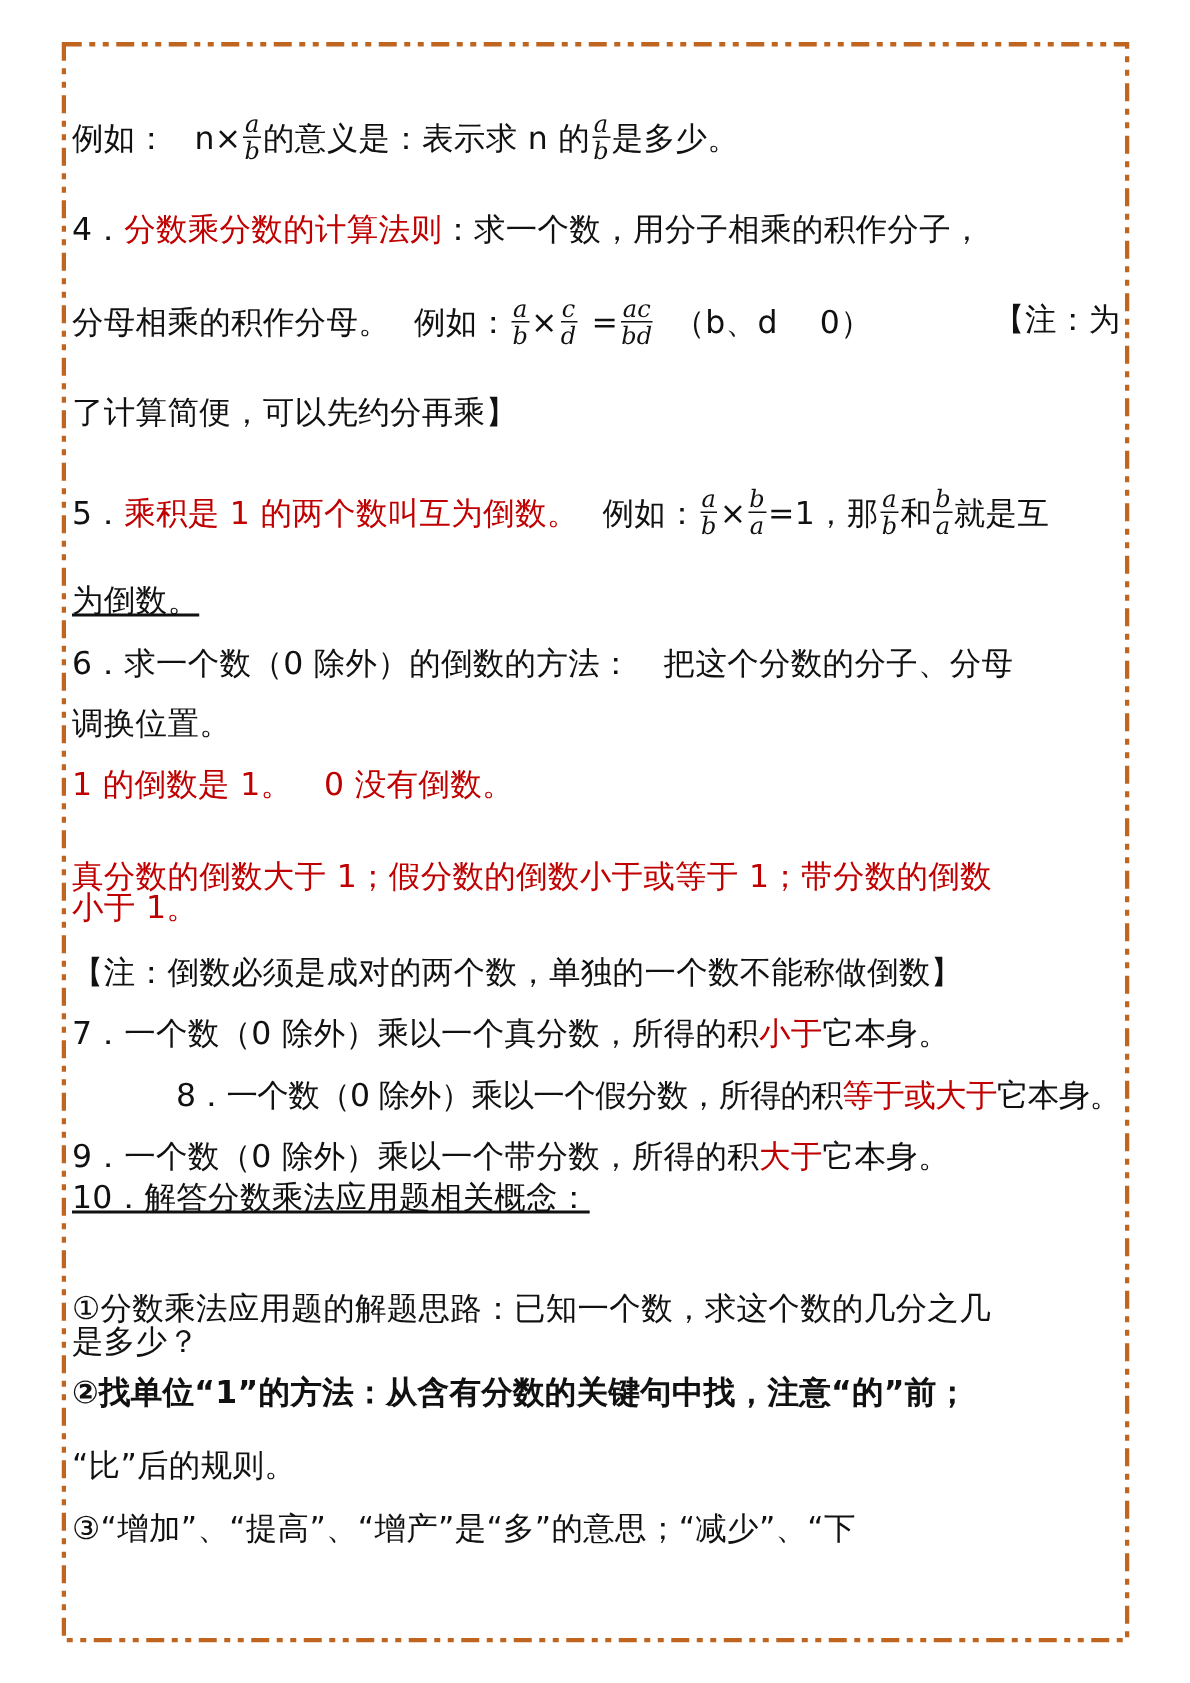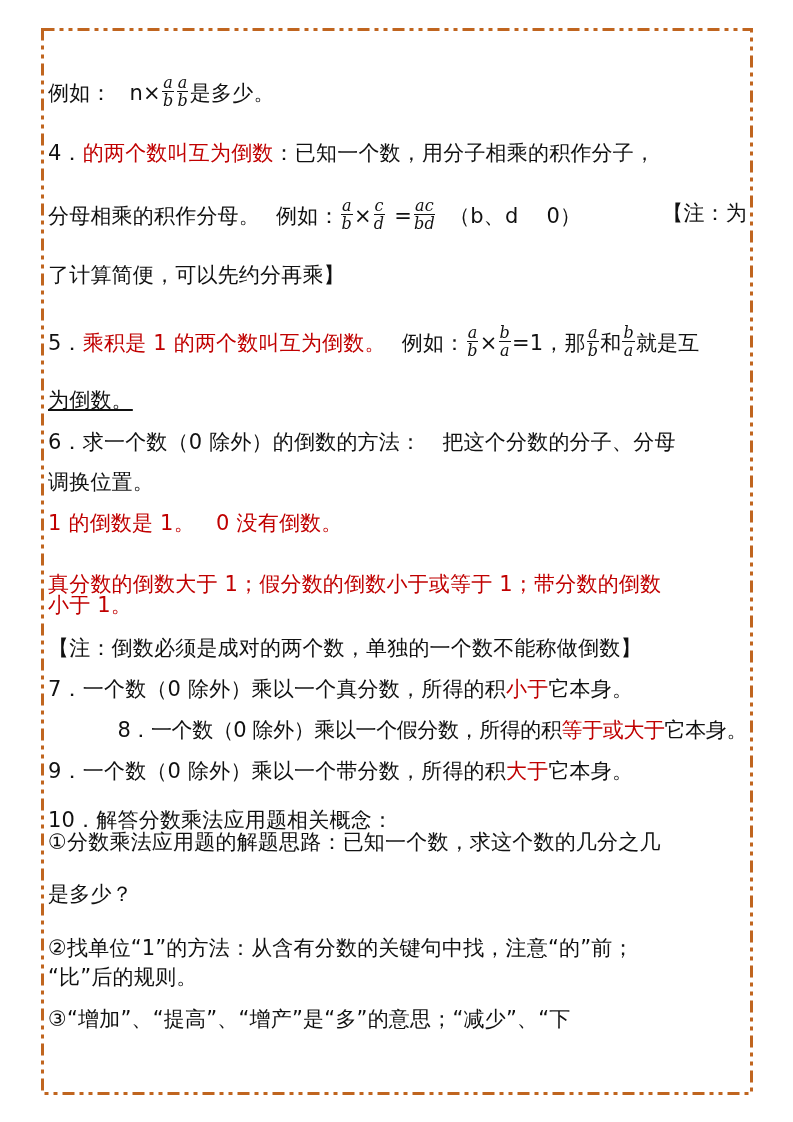--- a/index.html
+++ b/index.html
@@ -24,28 +24,28 @@
 <div class="frame">
   <svg width="712" height="1067" viewBox="0 0 712 1067">
     <rect x="1.5" y="1.5" width="709" height="1064" fill="none" stroke="#C0651F" stroke-width="3" stroke-dasharray="12 5 4 5 4 5"></rect>
   </svg>
 </div>
 
 <div class="line" style="top:76px;">
   <span>例如：</span><span class="sp" style="width:18px"></span><span>n×</span><span class="frac">
       <span class="num">a</span>
       <span class="den">b</span>
-    </span><span class="frac">
+    </span><span>的意义是：表示求 n 的</span><span class="frac">
       <span class="num">a</span>
       <span class="den">b</span>
     </span><span>是多少。</span>
 </div>
 
 <div class="line justify" style="top:139px;">
-  <span><span>4．</span><span class="red">的两个数叫互为倒数</span><span>：已知一个数，用分子相乘的积作分子，</span></span>
+  <span><span>4．</span><span class="red">分数乘分数的计算法则</span><span>：求一个数，用分子相乘的积作分子，</span></span>
 </div>
 
 <div class="line justify" style="top:199px;">
   <span><span>分母相乘的积作分母。</span><span class="sp" style="width:16px"></span><span>例如：</span><span class="frac">
         <span class="num">a</span>
         <span class="den">b</span>
       </span><span>×</span><span class="frac">
         <span class="num">c</span>
         <span class="den">d</span>
       </span><span class="sp" style="width:8px"></span><span>=</span><span class="frac">
@@ -103,30 +103,30 @@
 <div class="line" style="top:675px;">
   <span>7．一个数（0 除外）乘以一个真分数，所得的积</span><span class="red">小于</span><span>它本身。</span>
 </div>
 <div class="line" style="top:716px; letter-spacing:-0.4px;text-align:right;">
   <span>8．一个数（0 除外）乘以一个假分数，所得的积</span><span class="red">等于或大于</span><span>它本身。</span>
 </div>
 <div class="line" style="top:757px;">
   <span>9．一个数（0 除外）乘以一个带分数，所得的积</span><span class="red">大于</span><span>它本身。</span>
 </div>
 
-<div class="line" style="top:806px;">
+<div class="line" style="top:784px;text-decoration:underline;">
   <span>10．解答分数乘法应用题相关概念：</span>
 </div>
-<div class="line" style="top:828px;">
+<div class="line" style="top:858px;">
   <span>①分数乘法应用题的解题思路：已知一个数，求这个数的几分之几</span>
 </div>
 <div class="line" style="top:880px;">
   <span>是多少？</span>
 </div>
-<div class="line" style="top:934px;">
+<div class="line" style="top:914px;font-weight:bold;">
   <span>②找单位“1”的方法：从含有分数的关键句中找，注意“的”前；</span>
 </div>
 <div class="line" style="top:963px;">
   <span>“比”后的规则。</span>
 </div>
 <div class="line" style="top:1005px;">
   <span>③“增加”、“提高”、“增产”是“多”的意思；“减少”、“下</span>
 </div>
 
 </body></html>

